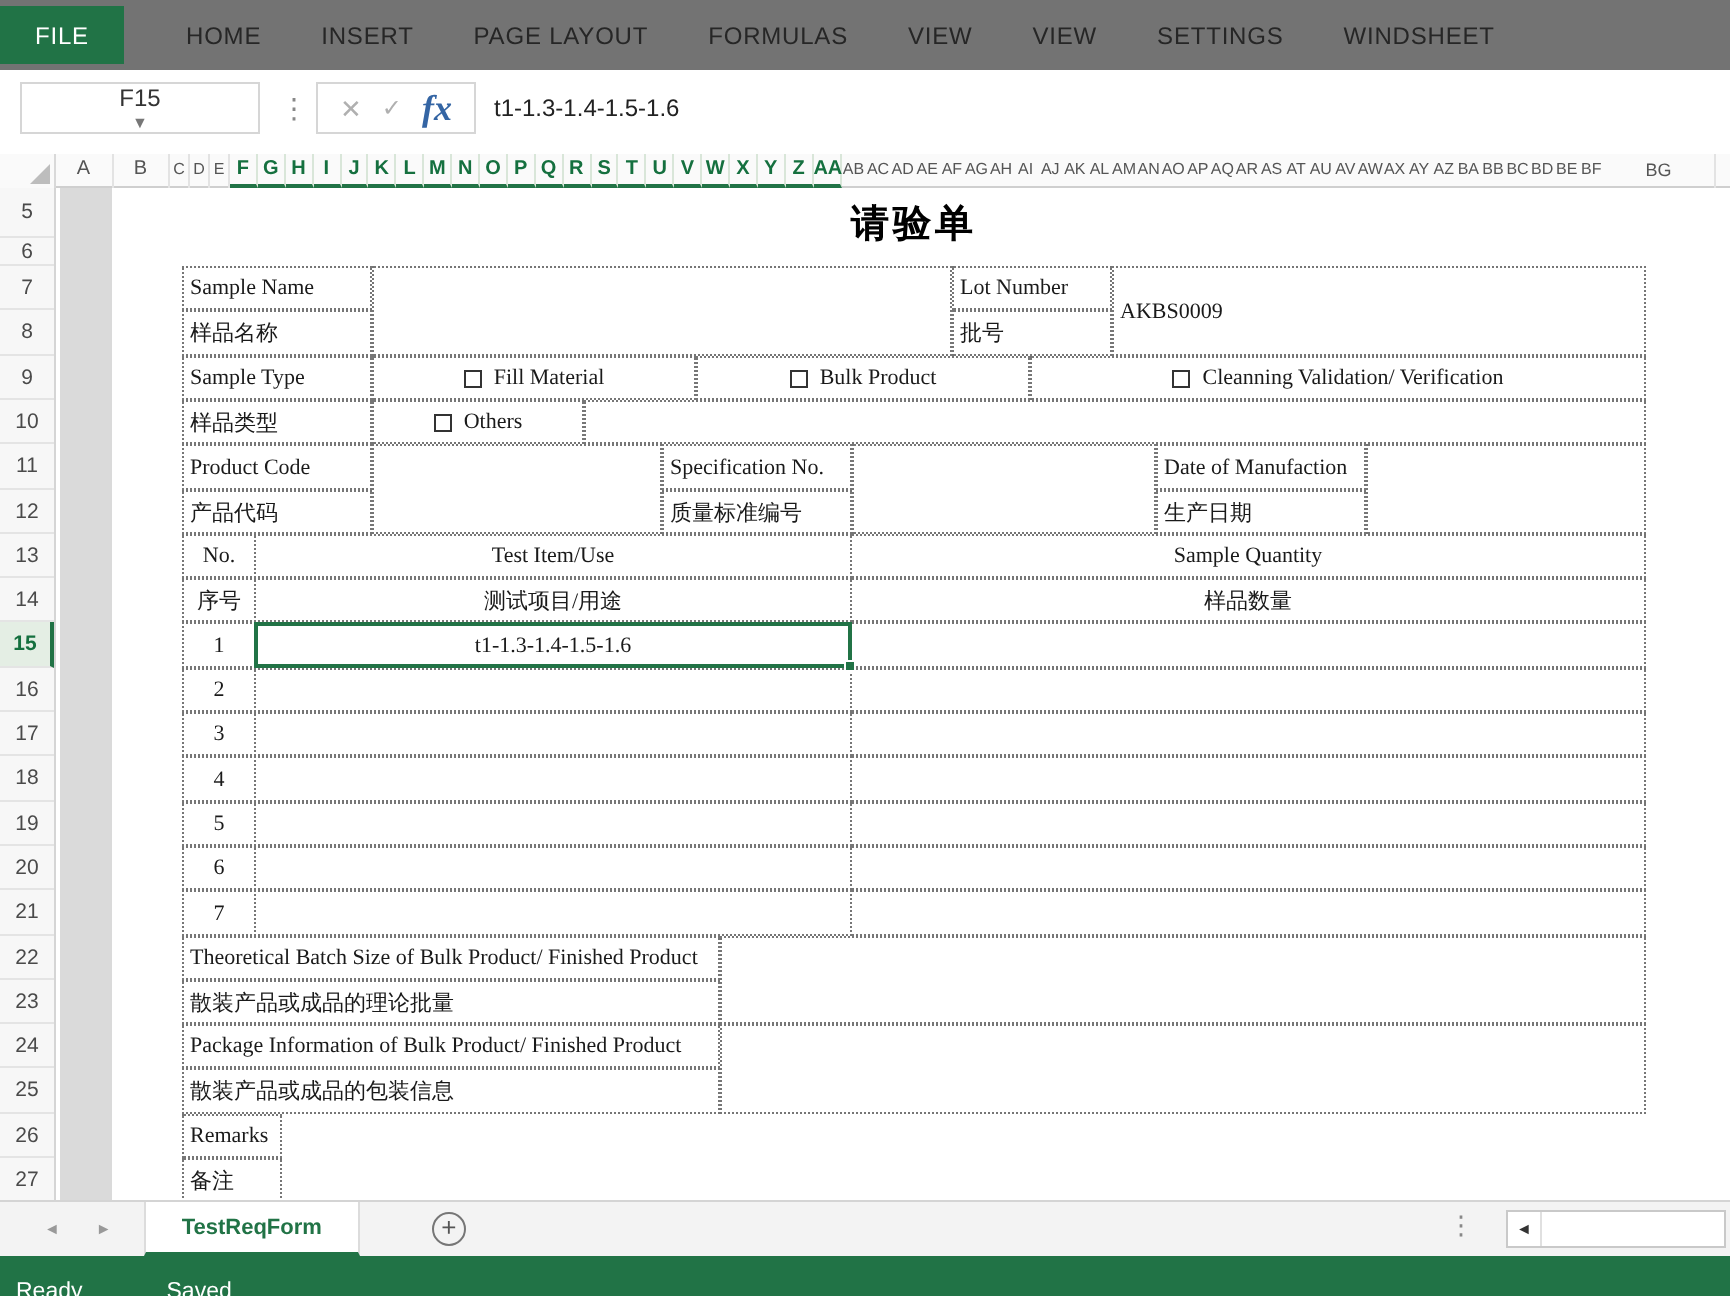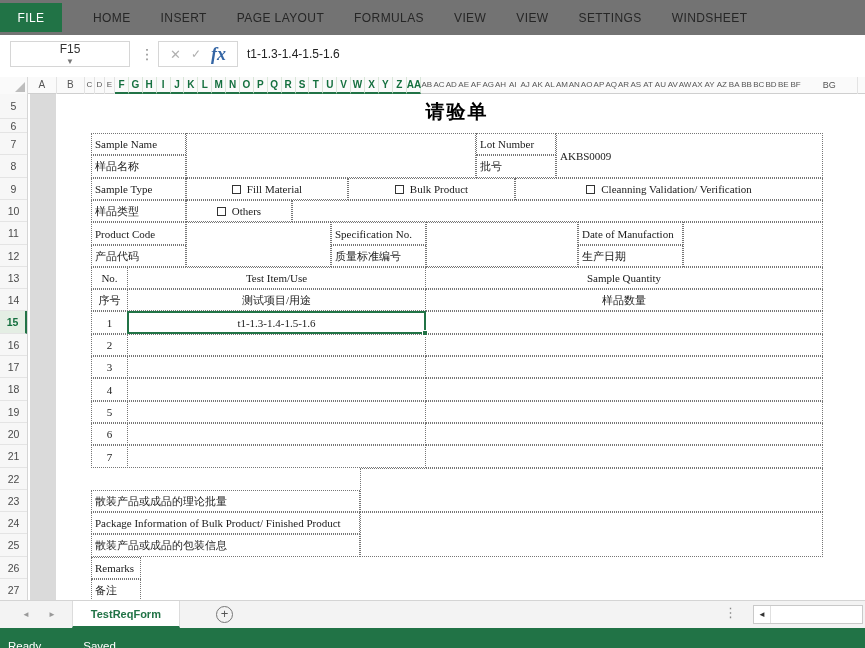--- a/index.html
+++ b/index.html
@@ -236,20 +236,21 @@
       <div class="fc" style="left:578px; top:151px; width:105px; height:22px;">生产日期</div>
       <div class="fc" style="left:683px; top:128px; width:140px; height:45px;"></div>
 
       <div class="fc center" style="left:91px; top:173px; width:37px; height:22px;">No.</div>
       <div class="fc center" style="left:91px; top:195px; width:37px; height:22px;">序号</div>
       <div class="fc center" style="left:127px; top:173px; width:299px; height:22px;">Test Item/Use</div>
       <div class="fc center" style="left:127px; top:195px; width:299px; height:22px;">测试项目/用途</div>
       <div class="fc center" style="left:425px; top:173px; width:398px; height:22px;">Sample Quantity</div>
       <div class="fc center" style="left:425px; top:195px; width:398px; height:22px;">样品数量</div>
 
+      <div class="fc" style="left:91px; top:374px; width:269px; height:22px;">Theoretical Batch Size of Bulk Product/ Finished Product</div>
       <div class="fc" style="left:91px; top:396px; width:269px; height:22px;">散装产品或成品的理论批量</div>
       <div class="fc" style="left:360px; top:374px; width:463px; height:44px;"></div>
 
       <div class="fc" style="left:91px; top:418px; width:269px; height:22px;">Package Information of Bulk Product/ Finished Product</div>
       <div class="fc" style="left:91px; top:440px; width:269px; height:23px;">散装产品或成品的包装信息</div>
       <div class="fc" style="left:360px; top:418px; width:463px; height:45px;"></div>
 
       <div class="fc" style="left:91px; top:463px; width:50px; height:22px;">Remarks</div>
       <div class="fc" style="left:91px; top:485px; width:50px; height:22px;">备注</div>
 

